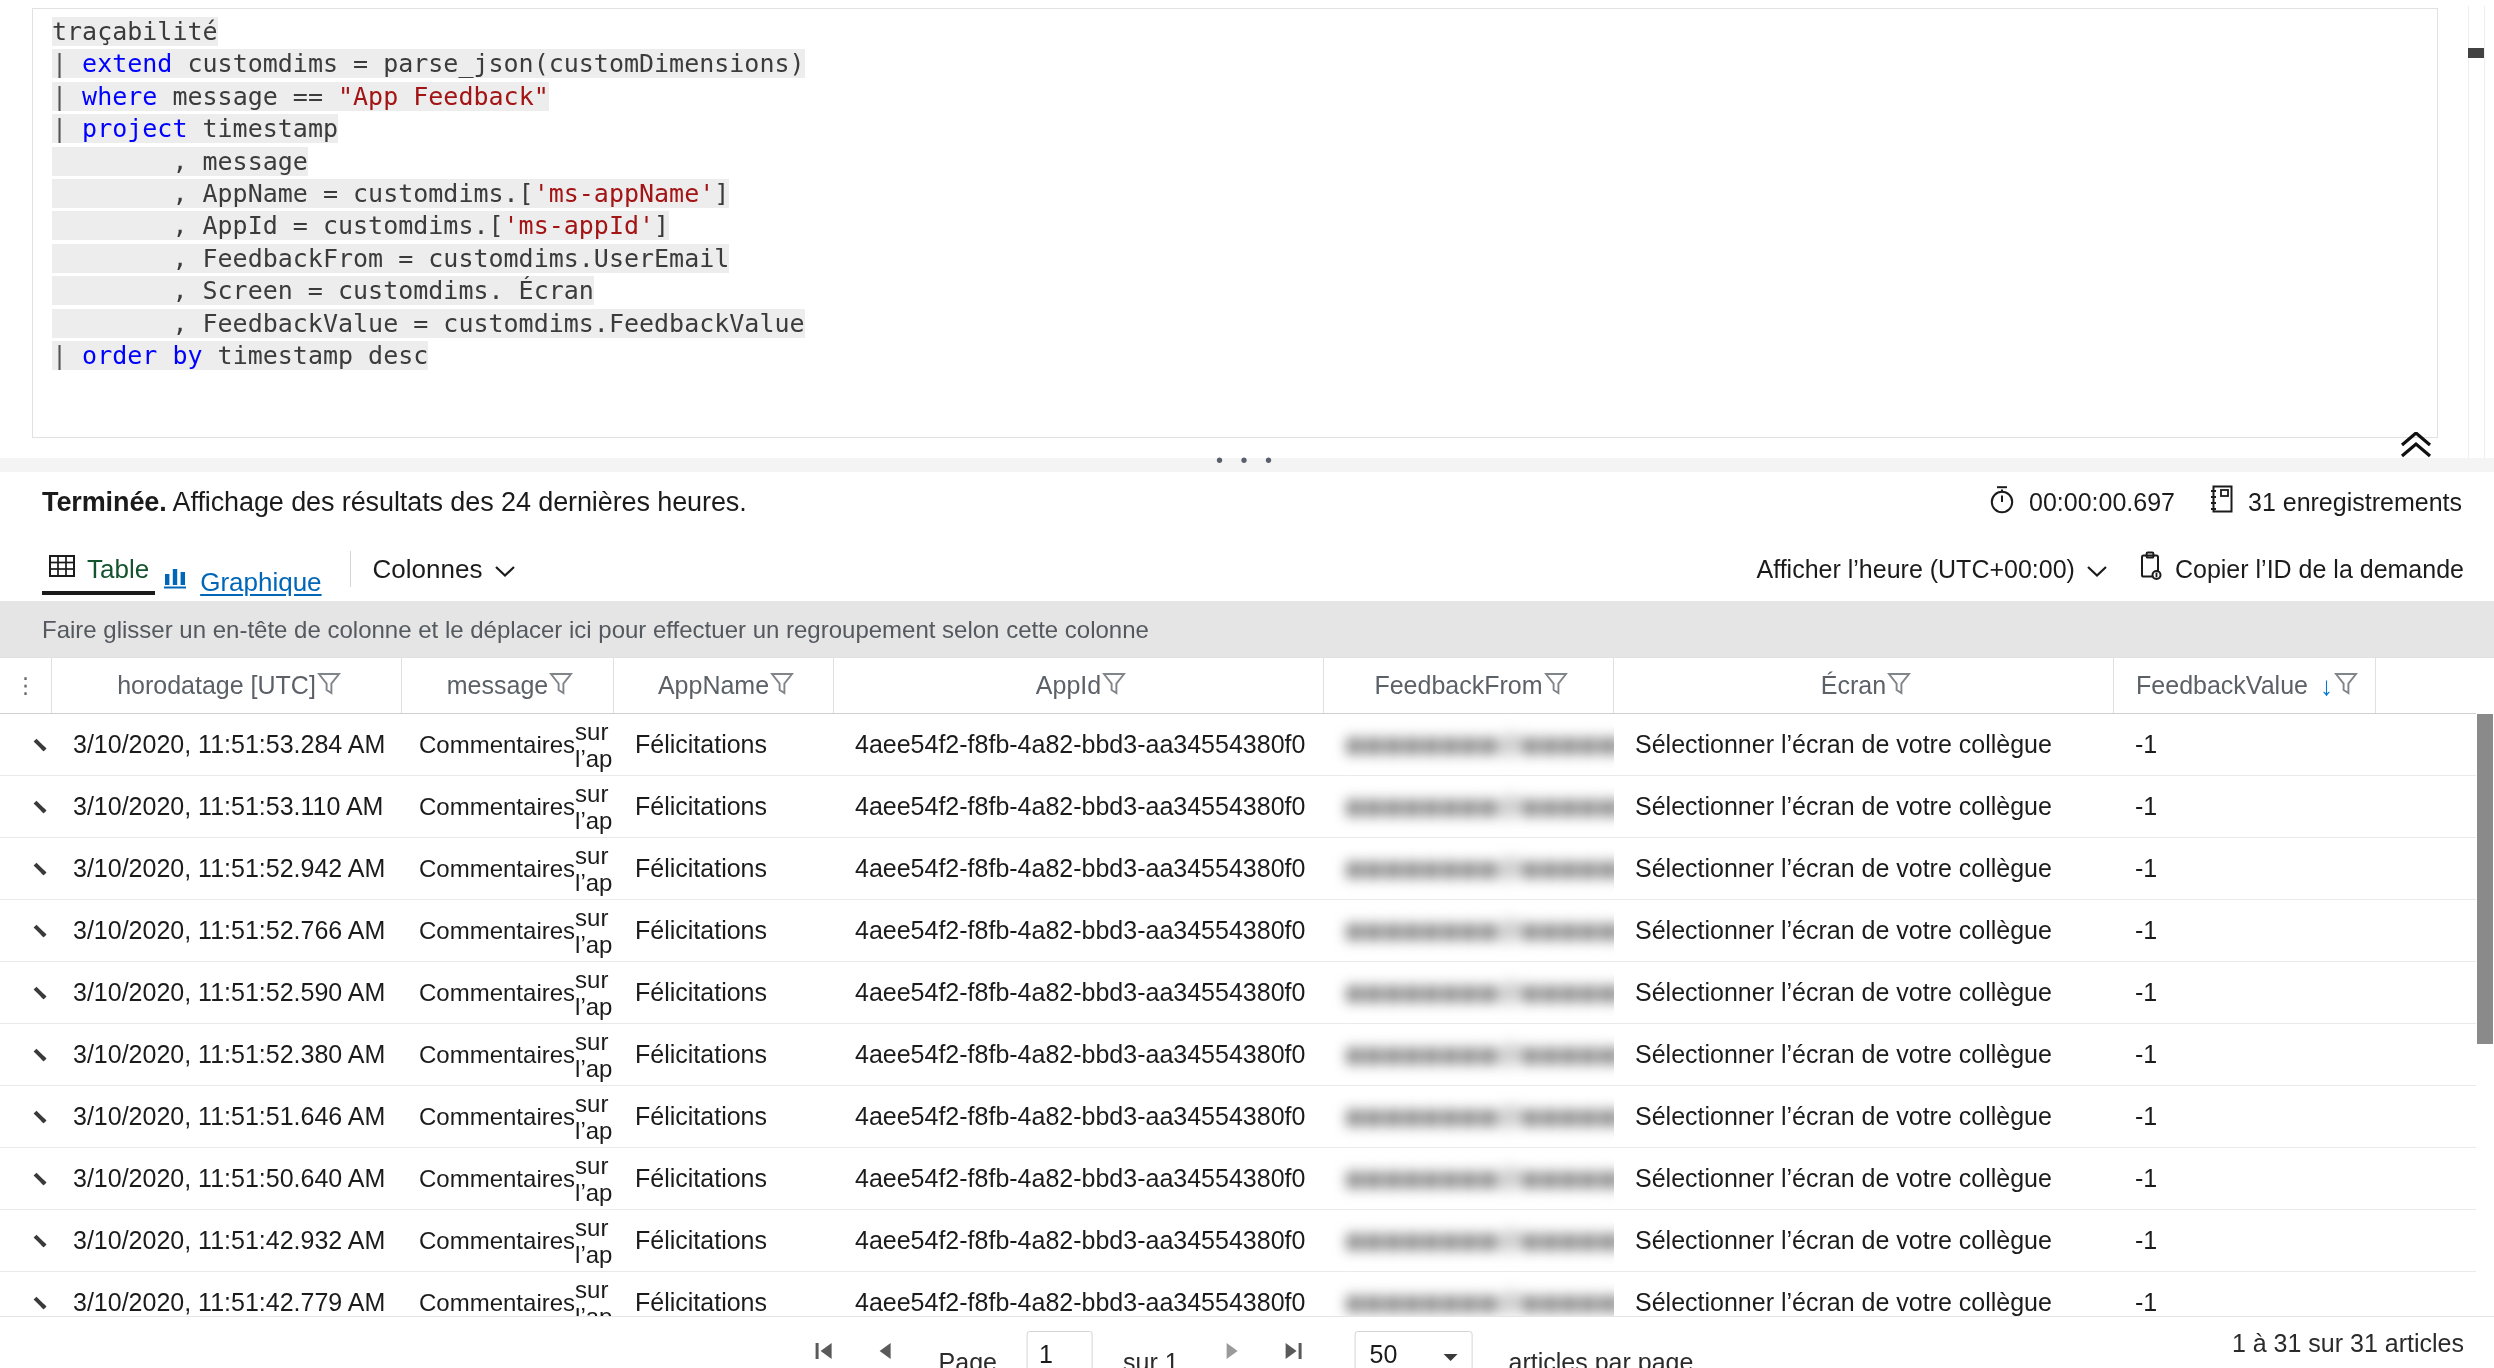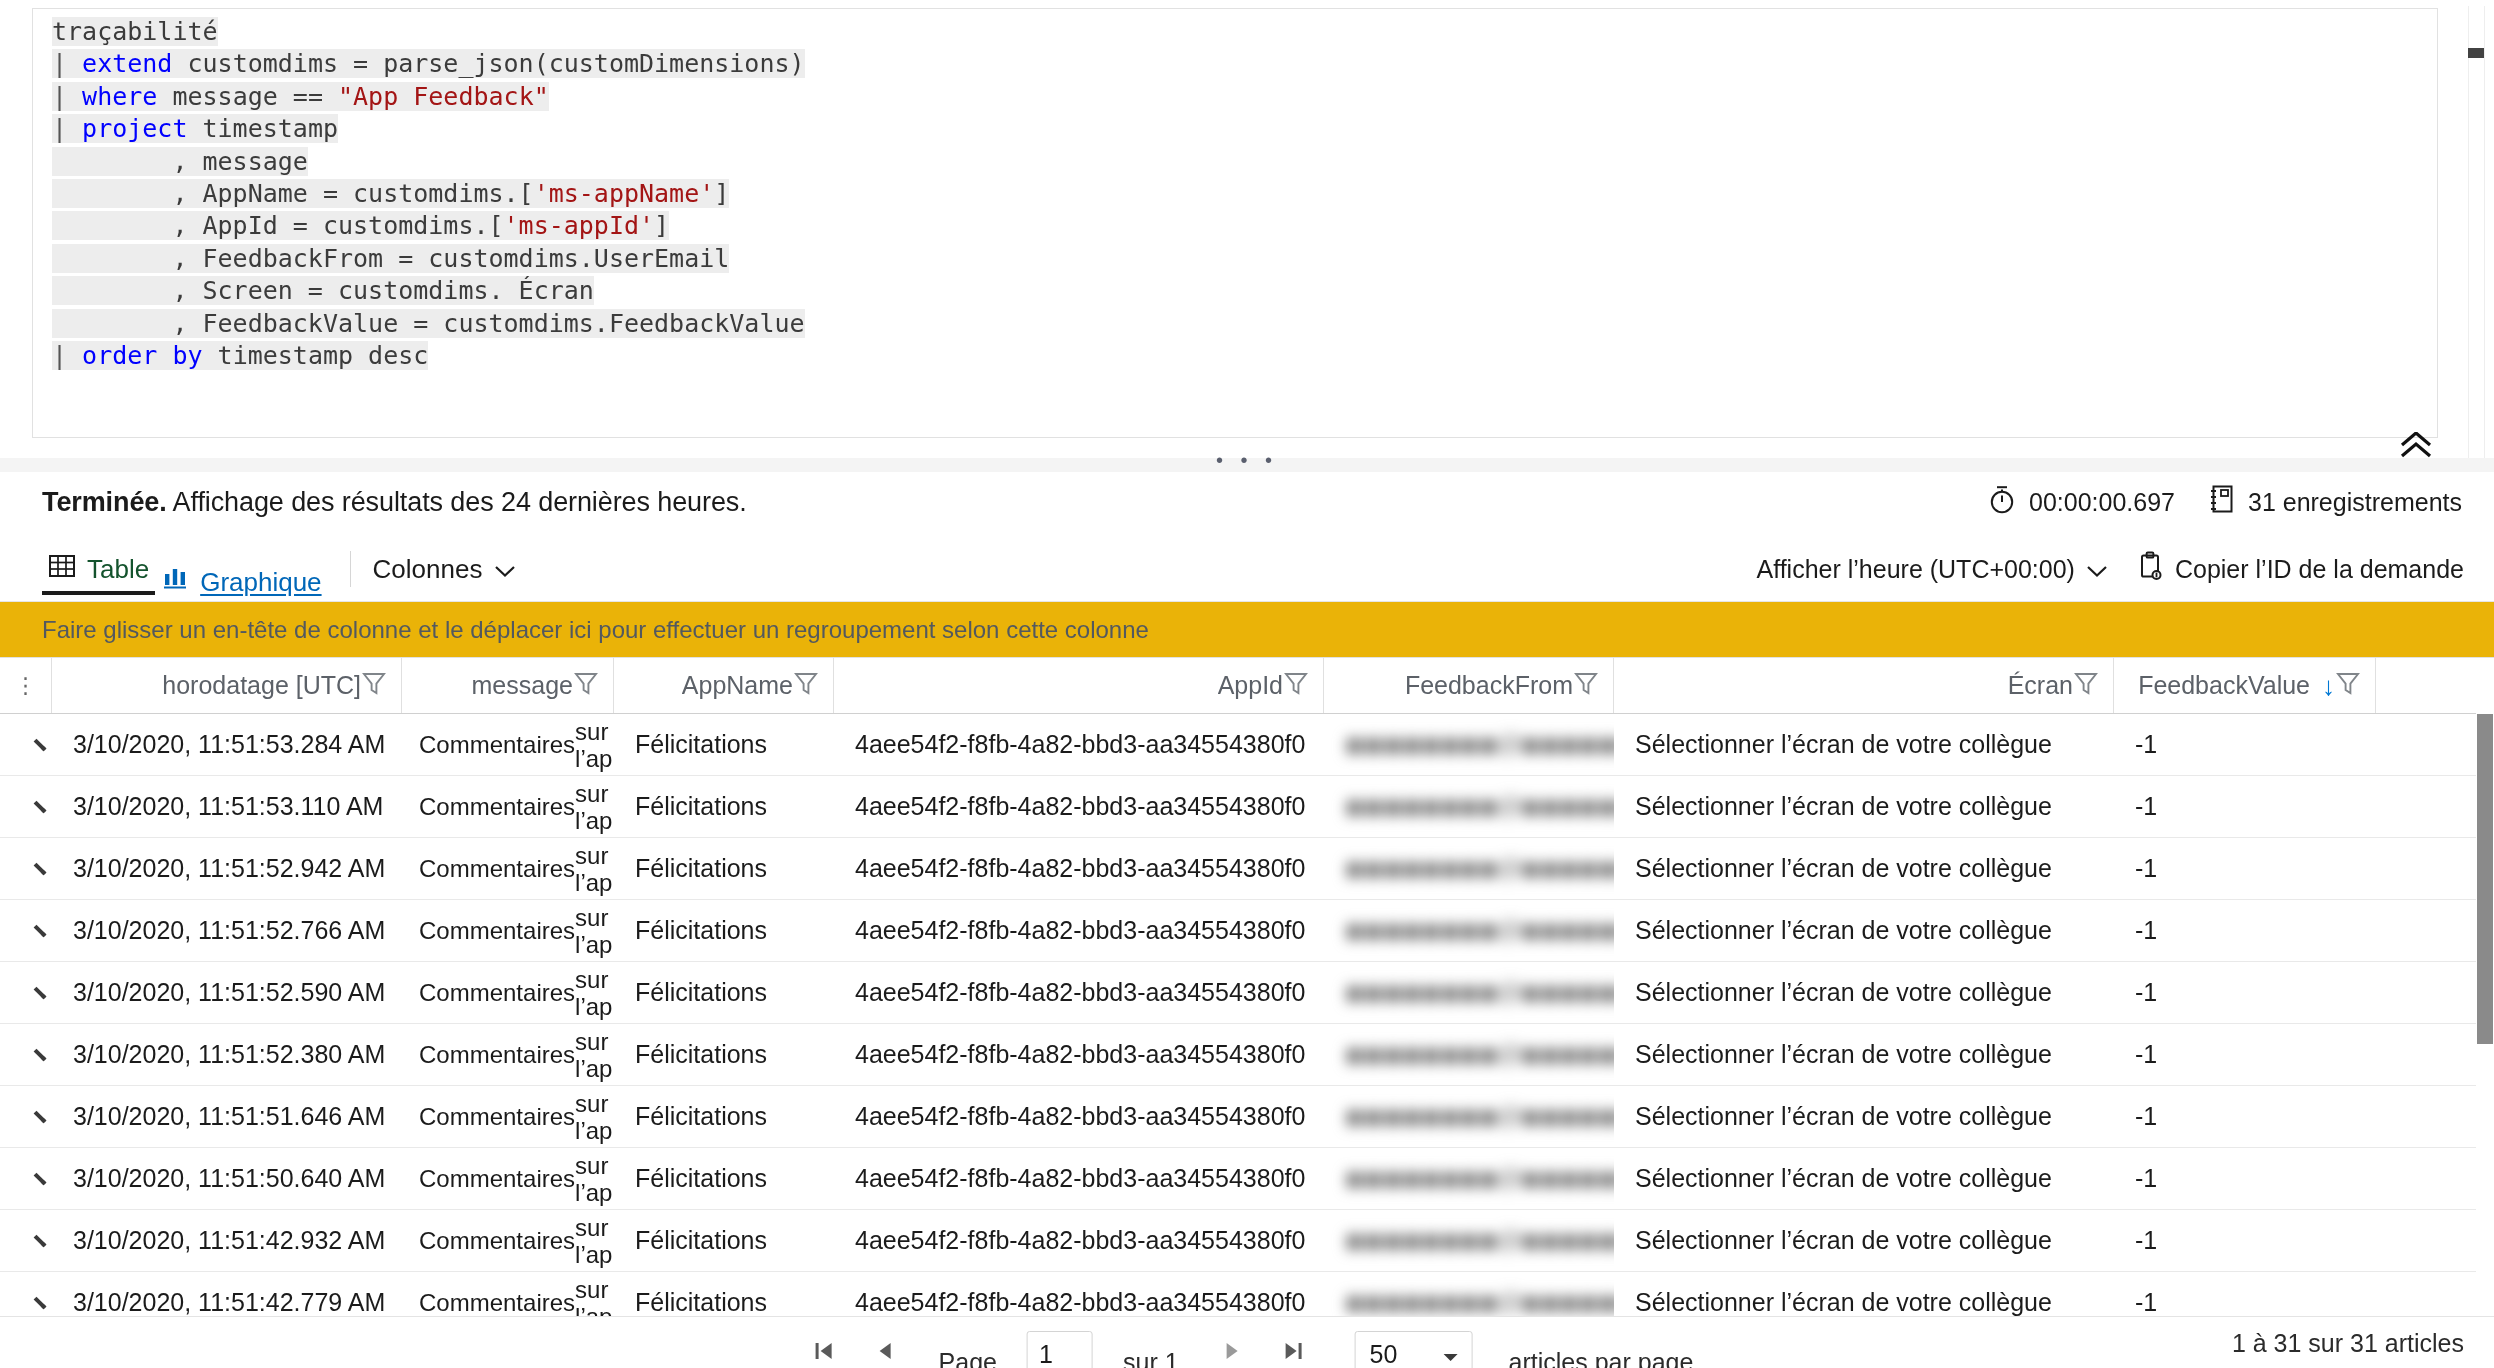--- a/index.html
+++ b/index.html
@@ -102,36 +102,36 @@
   }
   .tabbar-right {
     position:absolute; right:30px; top:0; height:58px; display:flex; align-items:center;
     gap:30px; font-size:25px; color:#1b1b1b;
   }
   .tabbar-right .item { display:flex; align-items:center; gap:11px; cursor:pointer; }
 
   
   .groupzone {
     position:absolute; left:0; top:602px; width:2494px; height:56px;
-    background:#eab308; border-bottom:1px solid #e1e1e1;
+    background:#e5e5e5; border-bottom:1px solid #e1e1e1;
     display:flex; align-items:center;
   }
   .groupzone span {
     margin-left:42px; font-size:24px; color:#53595f;
   }
 
   
   .grid { position:absolute; left:0; top:658px; width:2494px; height:660px; background:#fff; }
   .grid-head {
     position:absolute; left:0; top:0; width:2494px; height:56px;
     border-bottom:1px solid #d0d0d0; display:flex; align-items:stretch;
     background:#fff;
   }
   .hcell {
-    display:flex; align-items:center; justify-content:flex-end;
+    display:flex; align-items:center; justify-content:center;
     border-right:1px solid #e0e0e0; padding:0 14px 0 20px;
     font-size:25px; color:#5c6168; position:relative; flex:none;
   }
   .hcell.dots-cell { padding:0; justify-content:center; color:#666; font-size:22px; }
   .hcell .htitle { white-space:nowrap; overflow:hidden; display:flex; align-items:center; gap:12px;}
   .sort-arrow { color:#0078d4; font-size:26px; line-height:1; }
   .funnel { flex:none; opacity:.85; }
 
   .grid-body { position:absolute; left:0; top:56px; width:2494px; bottom:0; overflow:hidden; }
   .row {

